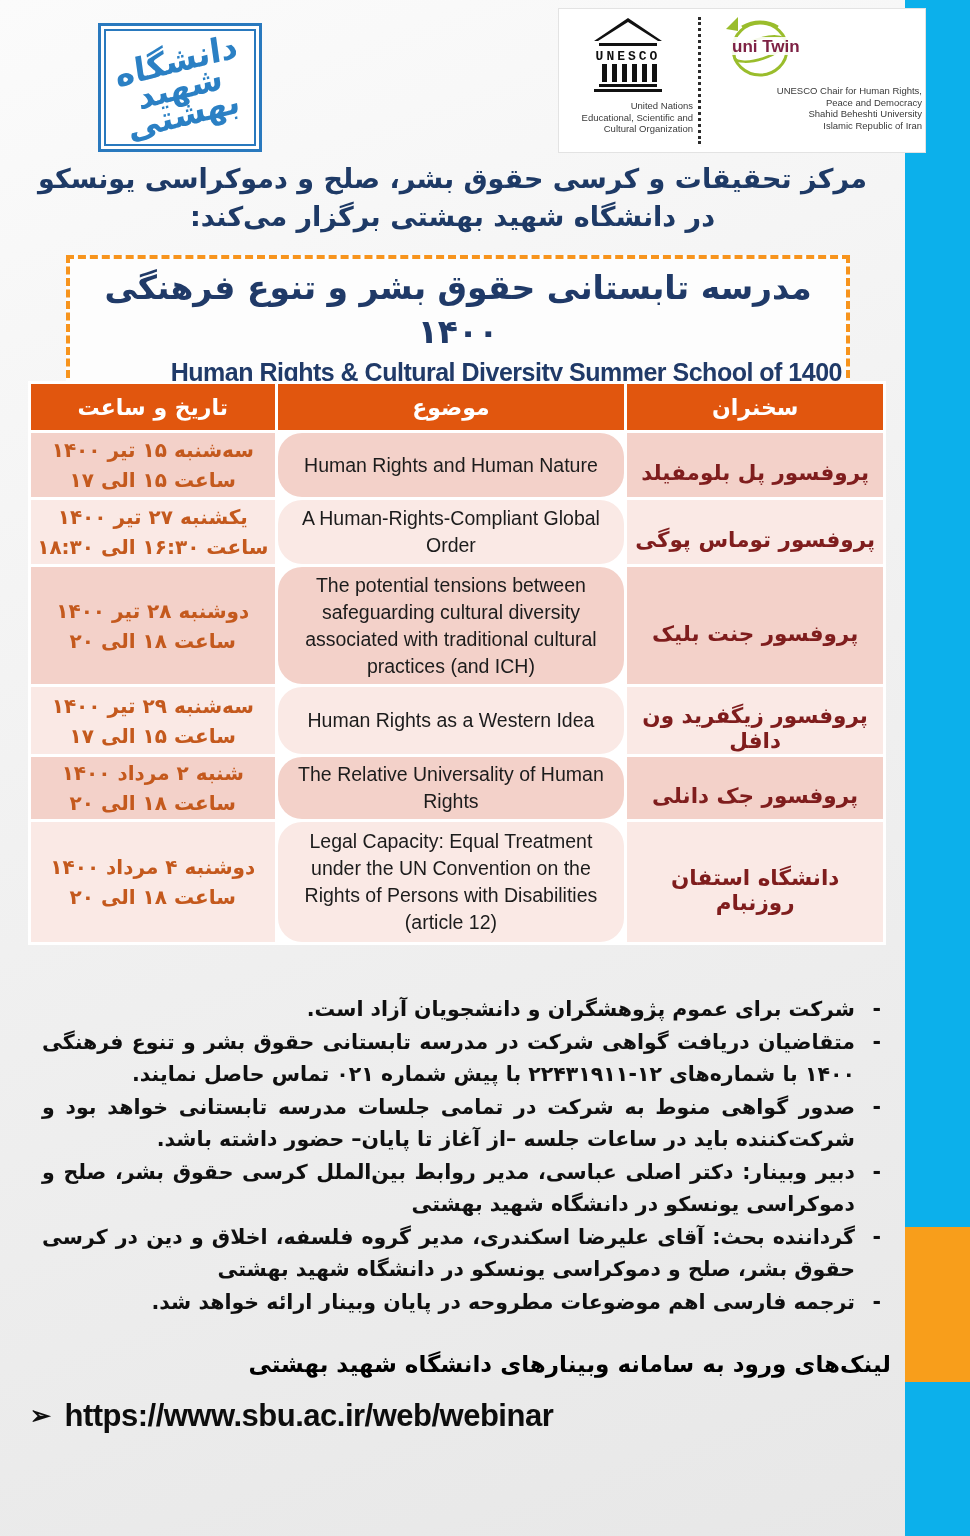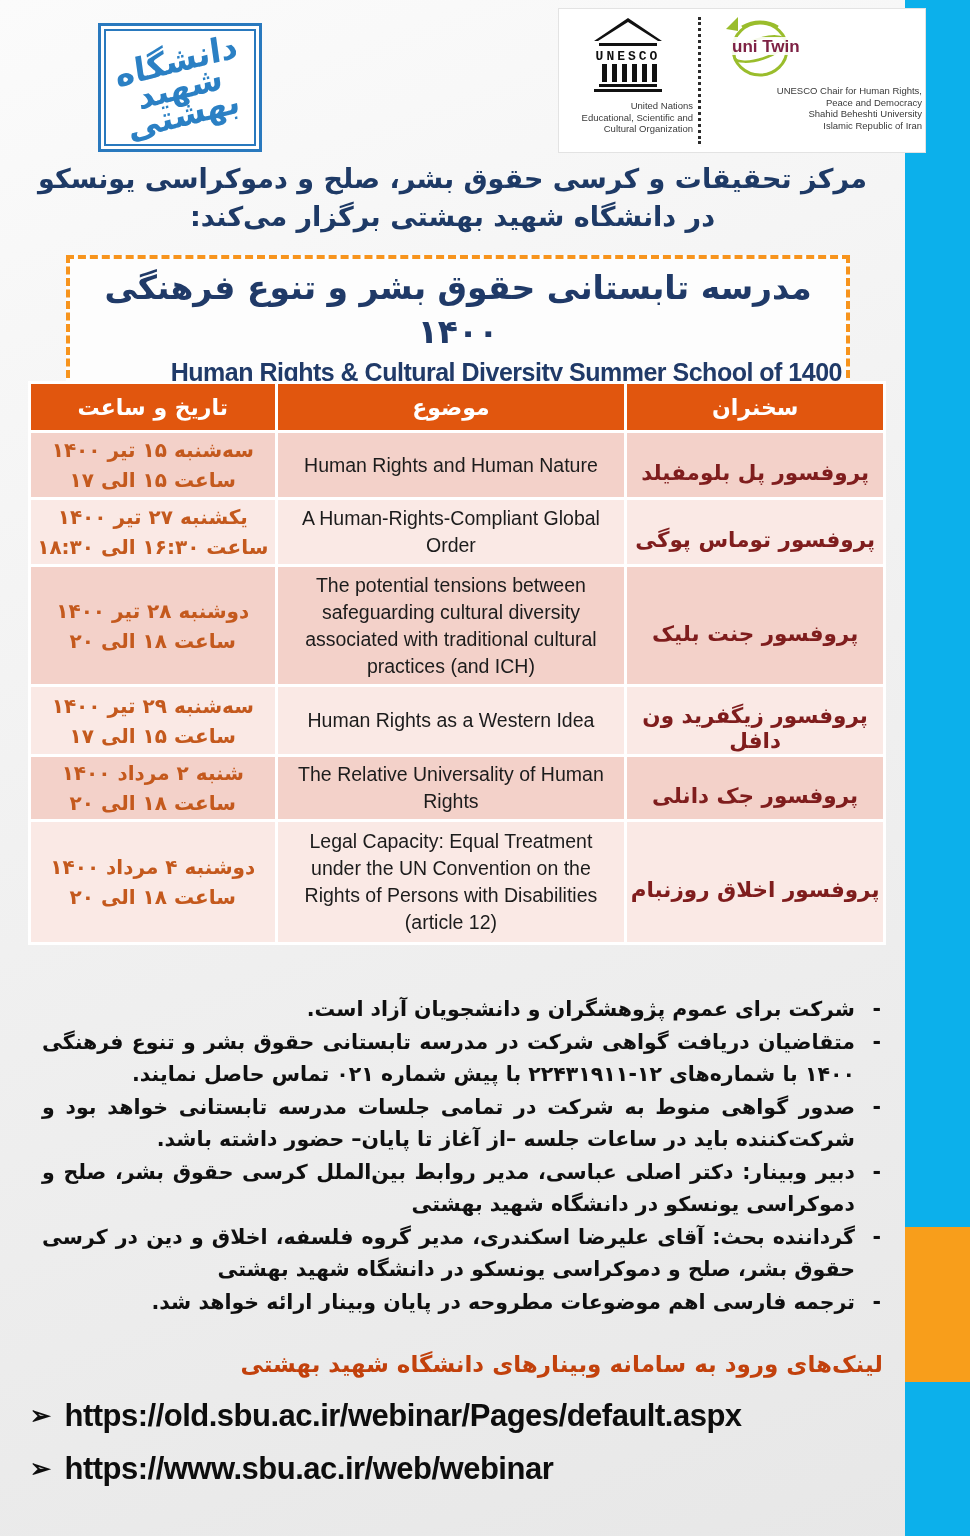--- a/index.html
+++ b/index.html
@@ -38,31 +38,31 @@
   .title-en{color:#203A68;font-weight:bold;font-size:25px;line-height:32px;letter-spacing:-.5px;font-family:"Liberation Sans",sans-serif;margin-top:2px;text-align:right;}
 
   
   .schedule{left:28px;top:381px;}
   table.sch{border-collapse:separate;border-spacing:3px;background:#fff;table-layout:fixed;width:858px;}
   .sch th{background:#E1560E;color:#fff;font-weight:bold;font-size:22px;height:44px;direction:rtl;}
   .sch td{vertical-align:middle;text-align:center;}
   .col-date{width:241px;} .col-topic{width:343px;} .col-speaker{width:253px;}
   .rowA td{background:#F3D1C9;} .rowB td{background:#FAE9E5;}
   .cell-date{color:#C4591D;font-weight:bold;font-size:20px;direction:rtl;line-height:30px;}
-  .cell-topic{color:#1c1c1c;font-size:19.5px;line-height:27px;font-family:"Liberation Sans",sans-serif;padding:4px 10px;}
+  .cell-topic{color:#1c1c1c;font-size:19.5px;line-height:27px;font-family:"Liberation Sans",sans-serif;padding:4px 10px;border-radius:24px;}
   .cell-speaker{color:#7f1d1d;font-weight:bold;font-size:21.5px;direction:rtl;padding-top:16px;}
   .h67{height:64px;} .h120{height:117px;} .h63{height:60px;} .h123{height:120px;}
 
   
   .notes{left:42px;top:993px;width:845px;direction:rtl;}
   .note{position:relative;font-weight:bold;font-size:20.5px;line-height:32.5px;color:#101010;text-align:justify;padding-right:32px;}
   .note .dash{position:absolute;right:6px;top:0;}
 
   
-  .links-heading{right:87px;top:1351px;direction:rtl;font-weight:bold;font-size:23px;color:#c2410c;}
+  .links-heading{right:79px;top:1351px;direction:rtl;font-weight:bold;font-size:23px;color:#000000;}
   .links{left:30px;top:1390px;width:850px;}
   .link-row{font-family:"Liberation Sans",sans-serif;font-weight:bold;font-size:31px;line-height:52px;color:#0d0d0d;letter-spacing:-.5px;white-space:nowrap;}
   .link-row .arrow{font-size:25px;margin-right:14px;position:relative;top:-2px;}
 </style>
 </head>
 <body>
 
 <div class="abs side-blue"></div>
 <div class="abs side-orange"></div>
 
@@ -178,32 +178,31 @@
           </td>
       <td class="cell-topic">The Relative Universality of Human Rights</td>
       <td class="cell-speaker">پروفسور جک دانلی</td>
     </tr>
     <tr class="rowB h123">
       <td class="cell-date">
             <div>دوشنبه ۴ مرداد ۱۴۰۰</div>
             <div>ساعت ۱۸ الی ۲۰</div>
           </td>
       <td class="cell-topic">Legal Capacity: Equal Treatment under the UN Convention on the Rights of Persons with Disabilities (article 12)</td>
-      <td class="cell-speaker">پروفسور اخلاق روزنبام</td>
+      <td class="cell-speaker">دانشگاه استفان روزنبام</td>
     </tr>
   </tbody>
     </table>
 </div>
 
 <div class="abs notes">
   <div class="note"><span class="dash">-</span><span>شرکت برای عموم پژوهشگران و دانشجویان آزاد است.</span></div>
   <div class="note"><span class="dash">-</span><span>متقاضیان دریافت گواهی شرکت در مدرسه تابستانی حقوق بشر و تنوع فرهنگی ۱۴۰۰ با شماره‌های ۱۲-۲۲۴۳۱۹۱۱ با پیش شماره ۰۲۱ تماس حاصل نمایند.</span></div>
   <div class="note"><span class="dash">-</span><span>صدور گواهی منوط به شرکت در تمامی جلسات مدرسه تابستانی خواهد بود و شرکت‌کننده باید در ساعات جلسه –از آغاز تا پایان– حضور داشته باشد.</span></div>
   <div class="note"><span class="dash">-</span><span>دبیر وبینار: دکتر اصلی عباسی، مدیر روابط بین‌الملل کرسی حقوق بشر، صلح و دموکراسی یونسکو در دانشگاه شهید بهشتی</span></div>
   <div class="note"><span class="dash">-</span><span>گرداننده بحث: آقای علیرضا اسکندری، مدیر گروه فلسفه، اخلاق و دین در کرسی حقوق بشر، صلح و دموکراسی یونسکو در دانشگاه شهید بهشتی</span></div>
   <div class="note"><span class="dash">-</span><span>ترجمه فارسی اهم موضوعات مطروحه در پایان وبینار ارائه خواهد شد.</span></div>
 </div>
 
 <div class="abs links-heading">لینک‌های ورود به سامانه وبینارهای دانشگاه شهید بهشتی</div>
 <div class="abs links">
-  <div class="link-row"><span class="arrow">➢</span><span>https://old.sbu.ac.ir/webinar/Pages/default.aspx</span></div>
   <div class="link-row"><span class="arrow">➢</span><span>https://www.sbu.ac.ir/web/webinar</span></div>
 </div>
 
 </body></html>

